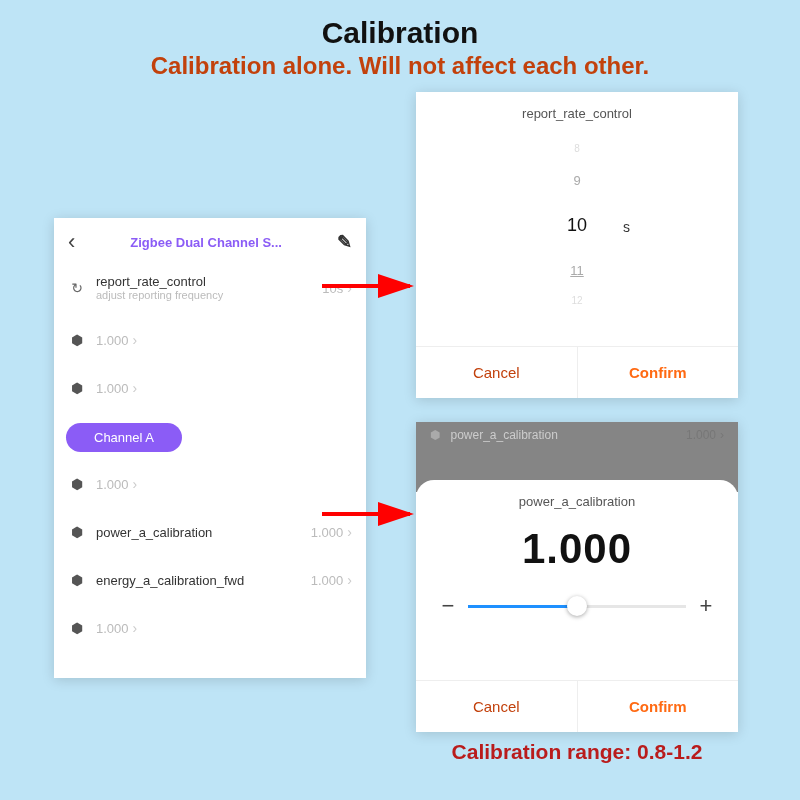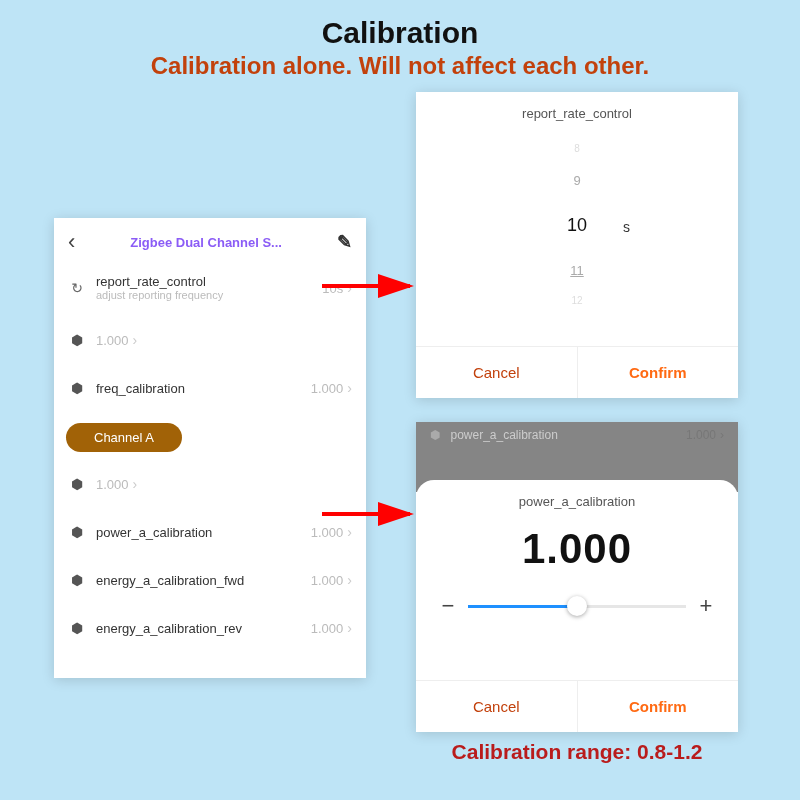--- a/index.html
+++ b/index.html
@@ -73,21 +73,21 @@
     gap: 12px;
     height: 48px;
   }
   .tab {
     flex: 0 0 auto;
     padding: 7px 28px;
     border-radius: 18px;
     font-size: 13px;
     color: #444;
   }
-  .tab.active { background: #a16207; color: #fff; }
+  .tab.active { background: #8b5cf6; color: #fff; }
   .tab.inactive { color: #444; padding-left: 10px;}
 
   
   .picker {
     position: absolute;
     left: 416px; top: 92px;
     width: 322px; height: 306px;
     background: #fff;
     box-shadow: 0 2px 12px rgba(0,0,0,.15);
     display: flex; flex-direction: column;
@@ -230,21 +230,20 @@
   </div>
 
   <div class="row">
     <span class="icon hexicon"></span>
     <span class="value">1.000</span>
     <span class="chev">›</span>
   </div>
 
   <div class="row">
     <span class="icon hexicon"></span>
-    <span class="labelwrap"><span class="label">freq_calibration</span></span>
     <span class="value">1.000</span>
     <span class="chev">›</span>
   </div>
 
   <div class="tabs">
     <div class="tab active">Channel A</div>
   </div>
 
   <div class="row">
     <span class="icon hexicon"></span>
@@ -261,21 +260,20 @@
 
   <div class="row">
     <span class="icon hexicon"></span>
     <span class="labelwrap"><span class="label">energy_a_calibration_fwd</span></span>
     <span class="value">1.000</span>
     <span class="chev">›</span>
   </div>
 
   <div class="row">
     <span class="icon hexicon"></span>
-    <span class="labelwrap"><span class="label">energy_a_calibration_rev</span></span>
     <span class="value">1.000</span>
     <span class="chev">›</span>
   </div>
 </div>
 
 <div class="picker">
   <div class="picker-title">report_rate_control</div>
   <div class="wheel">
     <div class="opt o1">8</div>
     <div class="opt o2">9</div>

